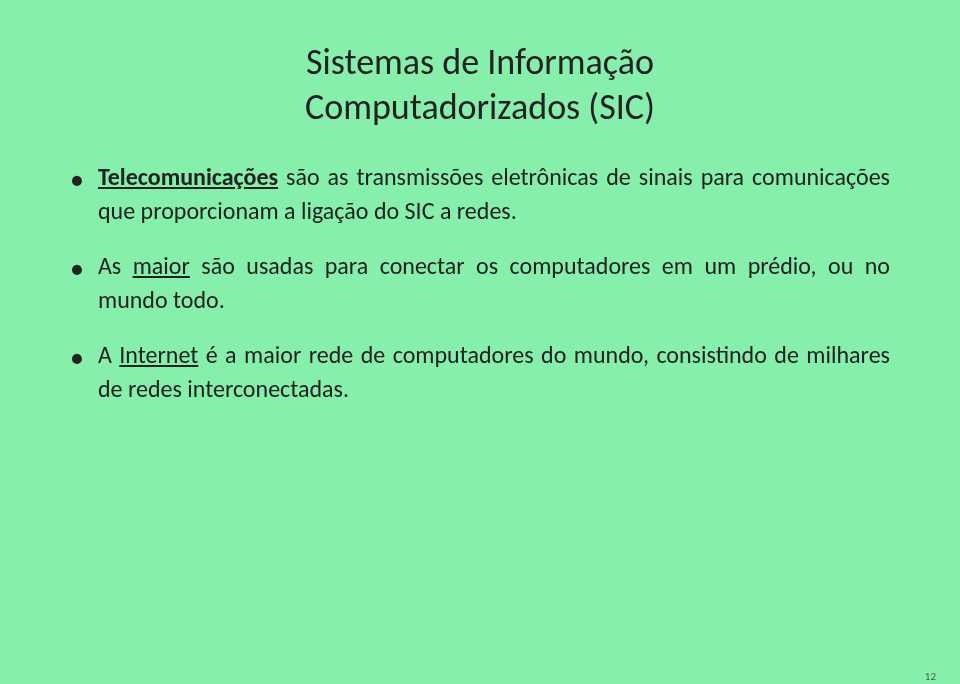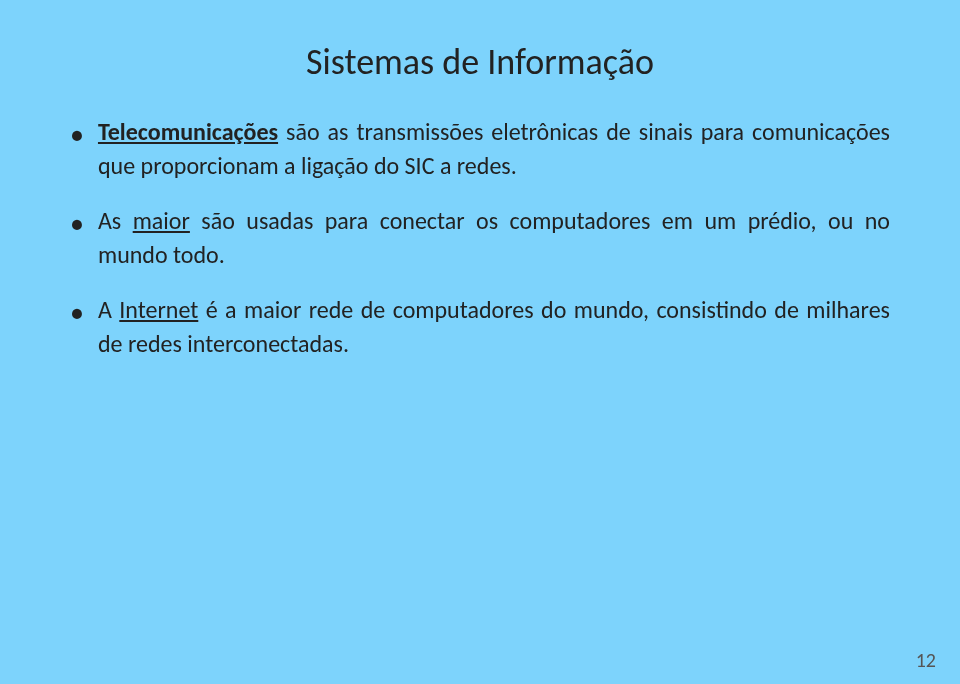--- a/index.html
+++ b/index.html
@@ -15,21 +15,21 @@
       font-family: 'Segoe UI', Calibri, Arial, sans-serif;
       display: flex;
       align-items: center;
       justify-content: center;
       overflow: hidden;
     }
 
     .slide {
       width: 960px;
       height: 684px;
-      background-color: #7dd3fc;
+      background-color: #86efac;
       position: relative;
       display: flex;
       flex-direction: column;
       padding: 40px 70px 40px 70px;
     }
 
     .slide-title {
       text-align: center;
       font-size: 36px;
       font-weight: 400;
@@ -74,33 +74,34 @@
       text-decoration: underline;
       margin-top: 11px;
     }
 
     .bold {
       font-weight: bold;
     }
 
     .slide-number {
       position: absolute;
-      bottom: 12px;
+      bottom: 1px;
       right: 24px;
-      font-size: 20px;
+      font-size: 11px;
       color: #555;
     }
   </style>
 </head>
 <body>
 
 <div class="slide">
 
   <div class="slide-title">
     <span>Sistemas de Informação</span><br>
+    <span>Computadorizados (SIC)</span>
   </div>
 
   <ul class="bullet-list">
 
     <li class="bullet-item">
       <span class="bullet-dot">•</span>
       <span class="bullet-text">
         <span class="bold underline">Telecomunicações</span>
         <span> são as transmissões eletrônicas de sinais para comunicações que proporcionam a ligação do SIC a redes.</span>
       </span>

